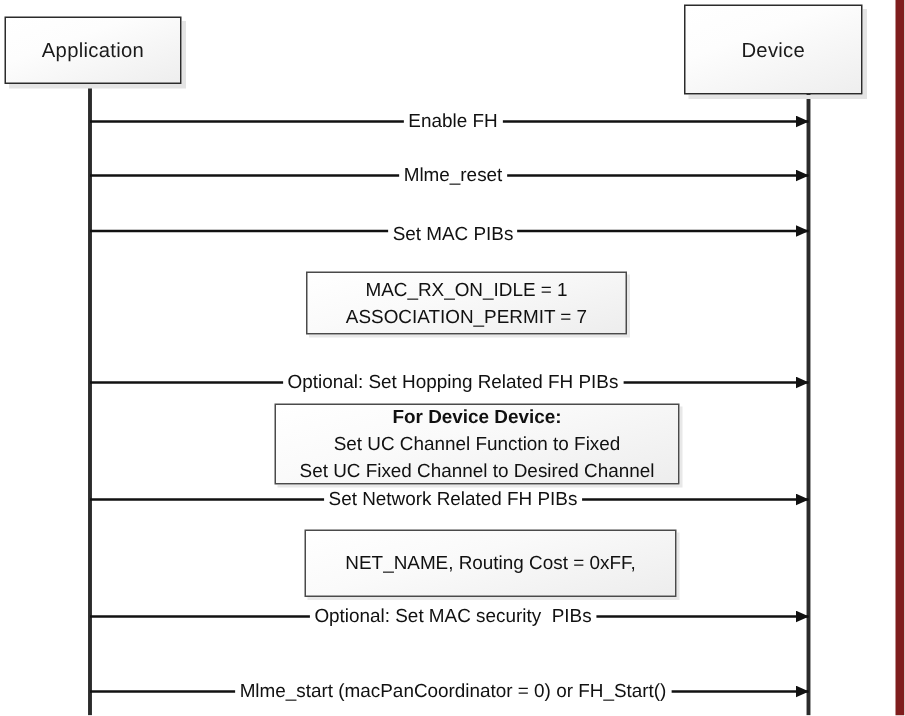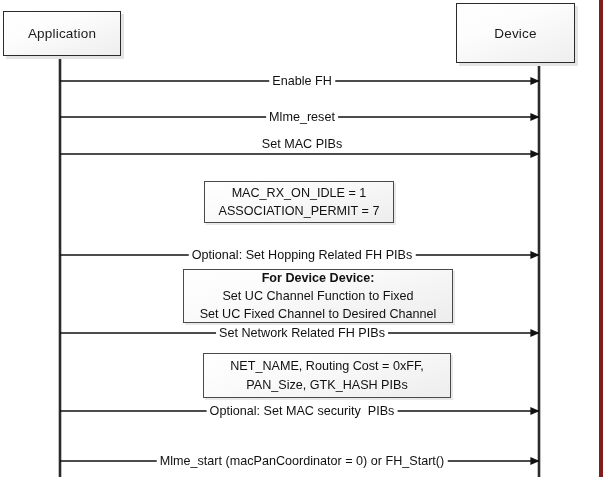--- a/index.html
+++ b/index.html
@@ -9,21 +9,21 @@
   }
   body {
     font-family: "Liberation Sans", sans-serif;
   }
   #diagram {
     position: relative;
     width: 603px;
     height: 477px;
     background: #ffffff;
     overflow: hidden;
-    border-right: 4px solid #7f1d1d;
+    border-right: 6px solid #7f1d1d;
     box-sizing: border-box;
   }
   .svg-layer {
     position: absolute;
     left: 0;
     top: 0;
     width: 603px;
     height: 477px;
   }
   
@@ -100,38 +100,37 @@
   <div id="participants-layer">
       <div class="participant" style="left: 3px; top: 11px; width: 118px; height: 45px;">
         <span>Application</span>
       </div>
       <div class="participant" style="left: 456px; top: 3px; width: 119px; height: 60px;">
         <span>Device</span>
       </div>
     </div>
 
   <div id="notes-layer">
-      <div class="note" style="left: 204px; top: 181px; width: 190px; height: 42px;">
+      <div class="note" style="left: 204px; top: 181px; width: 214px; height: 42px;">
         <div class="ln">MAC_RX_ON_IDLE = 1</div>
         <div class="ln">ASSOCIATION_PERMIT = 7</div>
       </div>
       <div class="note" style="left: 183px; top: 269px; width: 270px; height: 54px;">
         <div class="ln bold">For Device Device:</div>
         <div class="ln">Set UC Channel Function to Fixed</div>
         <div class="ln">Set UC Fixed Channel to Desired Channel</div>
       </div>
       <div class="note" style="left: 203px; top: 353px; width: 248px; height: 45px;">
         <div class="ln">NET_NAME, Routing Cost = 0xFF,</div>
-        <div class="ln">PAN_Size, GTK_HASH PIBs</div>
       </div>
     </div>
 
   <div id="labels-layer">
       <div class="msg-label" style="left: 302px; top: 81px;">Enable FH</div>
       <div class="msg-label" style="left: 302px; top: 117px;">Mlme_reset</div>
-      <div class="msg-label" style="left: 302px; top: 144px;">Set MAC PIBs</div>
+      <div class="msg-label" style="left: 302px; top: 156px;">Set MAC PIBs</div>
       <div class="msg-label" style="left: 302px; top: 255px; text-align: right;">Optional: Set Hopping Related FH PIBs</div>
       <div class="msg-label" style="left: 302px; top: 333px;">Set Network Related FH PIBs</div>
       <div class="msg-label" style="left: 302px; top: 411px;">Optional: Set MAC security  PIBs</div>
       <div class="msg-label" style="left: 302px; top: 461px;">Mlme_start (macPanCoordinator = 0) or FH_Start()</div>
     </div>
 
 </div>
 
 </body></html>

